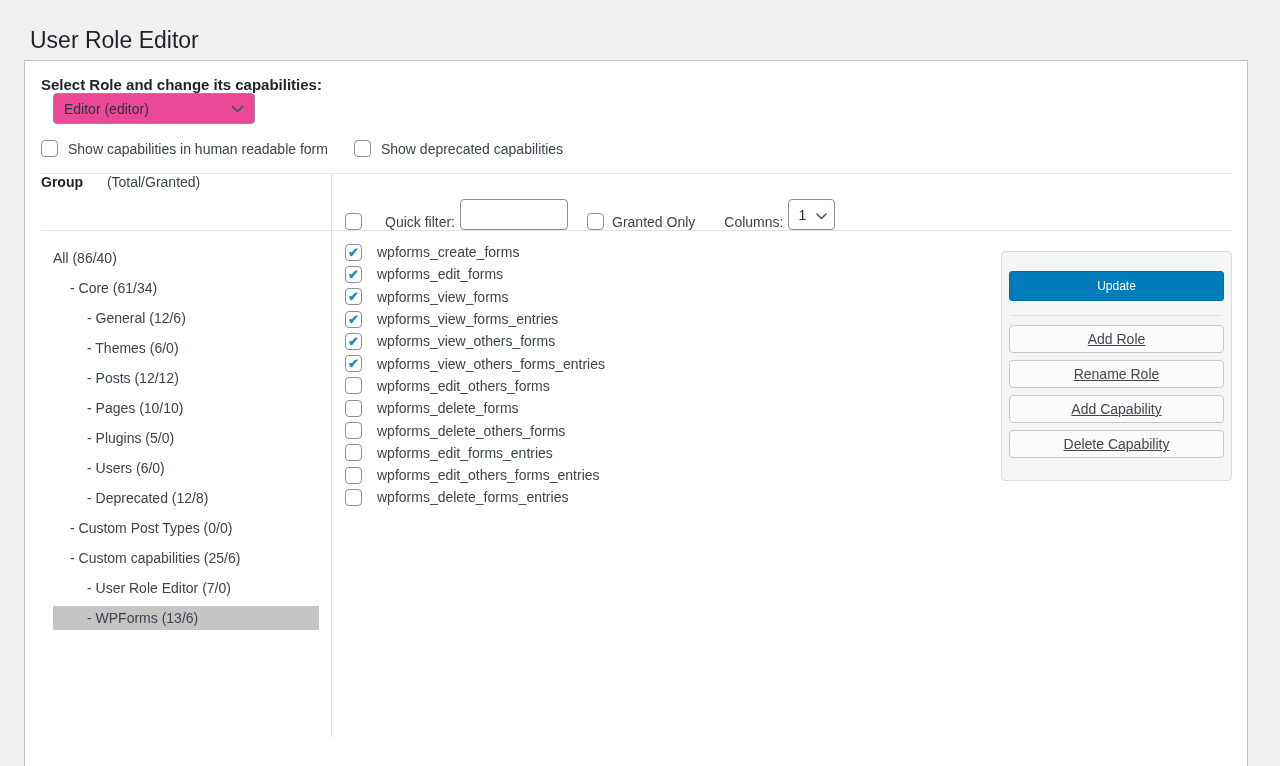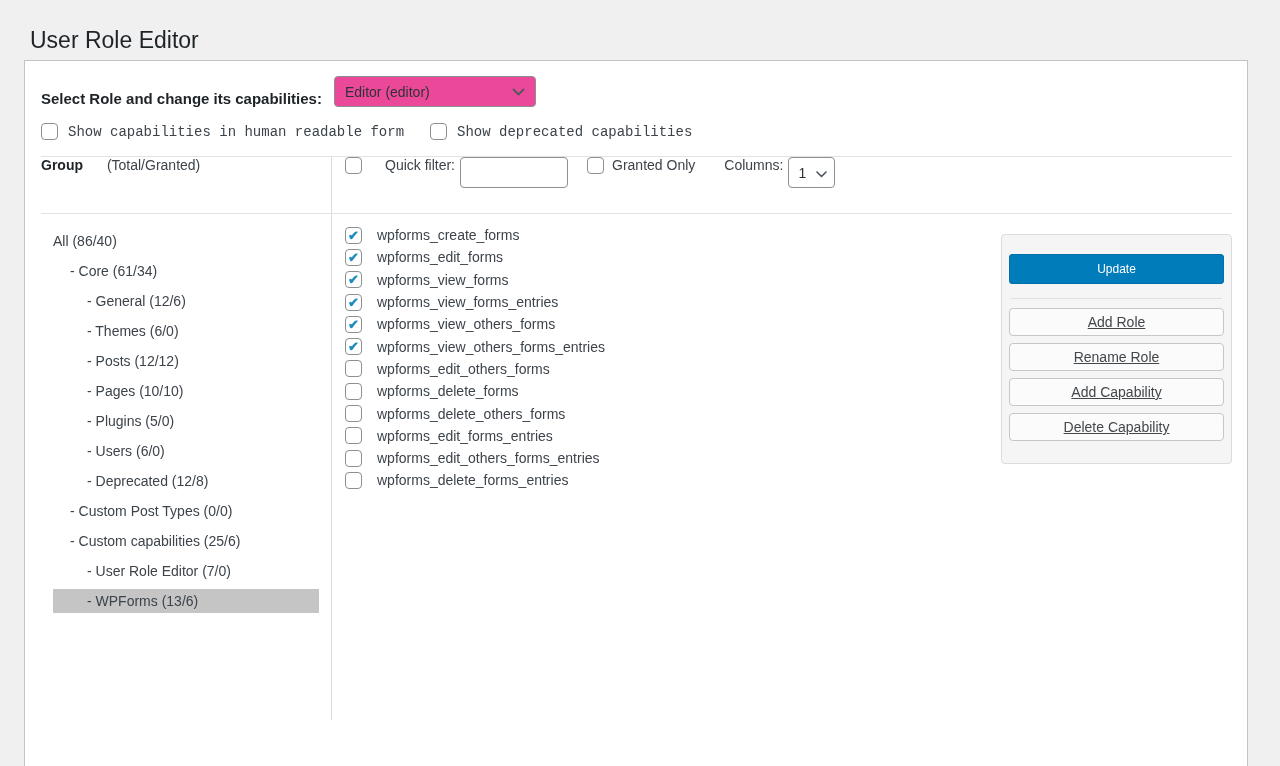--- a/index.html
+++ b/index.html
@@ -15,30 +15,30 @@
     position: absolute; left: 30px; top: 26px;
     font-size: 23px; font-weight: 400; color: #1d2327; line-height: 1.3;
   }
   .box {
     position: absolute; left: 24px; top: 60px;
     width: 1224px; height: 720px;
     background: #fff; border: 1px solid #c3c4c7;
   }
   
   .top-section { padding: 15px 16px 0 16px; }
-  .role-row { display: flex; align-items: flex-end; }
+  .role-row { display: flex; align-items: flex-start; flex-direction: column; }
   .role-label { font-size: 15px; font-weight: 700; color: #1d2327; }
   .select-box {
     margin-left: 12px; width: 202px; height: 31px;
     border: 1px solid #8c8f94; border-radius: 4px; background: #ec4899;
     display: flex; align-items: center; justify-content: space-between;
     padding: 0 10px 0 10px; font-size: 14px; color: #2c3338; cursor: pointer;
   }
   .select-box .chev { display: flex; align-items: center; }
-  .opts-row { display: flex; align-items: center; margin-top: 16px; padding-bottom: 16px; font-family: Liberation Mono, monospace; }
+  .opts-row { display: flex; align-items: center; margin-top: 16px; padding-bottom: 16px; }
   .cb {
     width: 17px; height: 17px; flex: 0 0 17px;
     border: 1px solid #8c8f94; border-radius: 4px; background: #fff;
     display: inline-flex; align-items: center; justify-content: center;
     cursor: pointer;
   }
   .cb.checked::after {
     content: "\2714"; color: #1e8cbe; font-size: 13px; font-weight: 700; line-height: 1;
   }
   .cb-label { margin-left: 10px; font-size: 14px; color: #3c434a; }
@@ -49,21 +49,21 @@
   .col-header { height: 56px; display: flex; align-items: flex-start; padding-left: 16px; font-size: 14px; gap: 20px; }
   .col-header .bold { font-weight: 700; color: #1d2327; }
   .col-header .rest { color: #3c434a; white-space: pre; }
   .left-divider { border-top: 1px solid #e3e3e4; margin-left: 16px; height: 0; }
   .tree { padding: 15px 0 0 28px; width: 294px; }
   .tree-row { height: 24px; margin-bottom: 6px; display: flex; align-items: center; cursor: pointer; }
   .tree-row.selected { background: #c5c5c6; }
   .tree-label { font-size: 14px; color: #3c434a; }
   
   .right-col { flex: 1; position: relative; }
-  .filter-row { height: 56px; display: flex; align-items: flex-start; padding-left: 13px; font-size: 14px; }
+  .filter-row { height: 56px; display: flex; align-items: flex-end; padding-left: 13px; font-size: 14px; }
   .qf-label { margin-left: 23px; color: #3c434a; }
   .qf-input {
     margin-left: 5px; width: 108px; height: 31px;
     border: 1px solid #8c8f94; border-radius: 4px; background: #fff;
     font-family: "Liberation Sans", sans-serif; font-size: 14px; padding: 0 8px; color: #2c3338;
   }
   .granted-cb { margin-left: 19px; }
   .granted-label { margin-left: 8px; }
   .columns-label { margin-left: 29px; color: #3c434a; }
   .columns-select {

